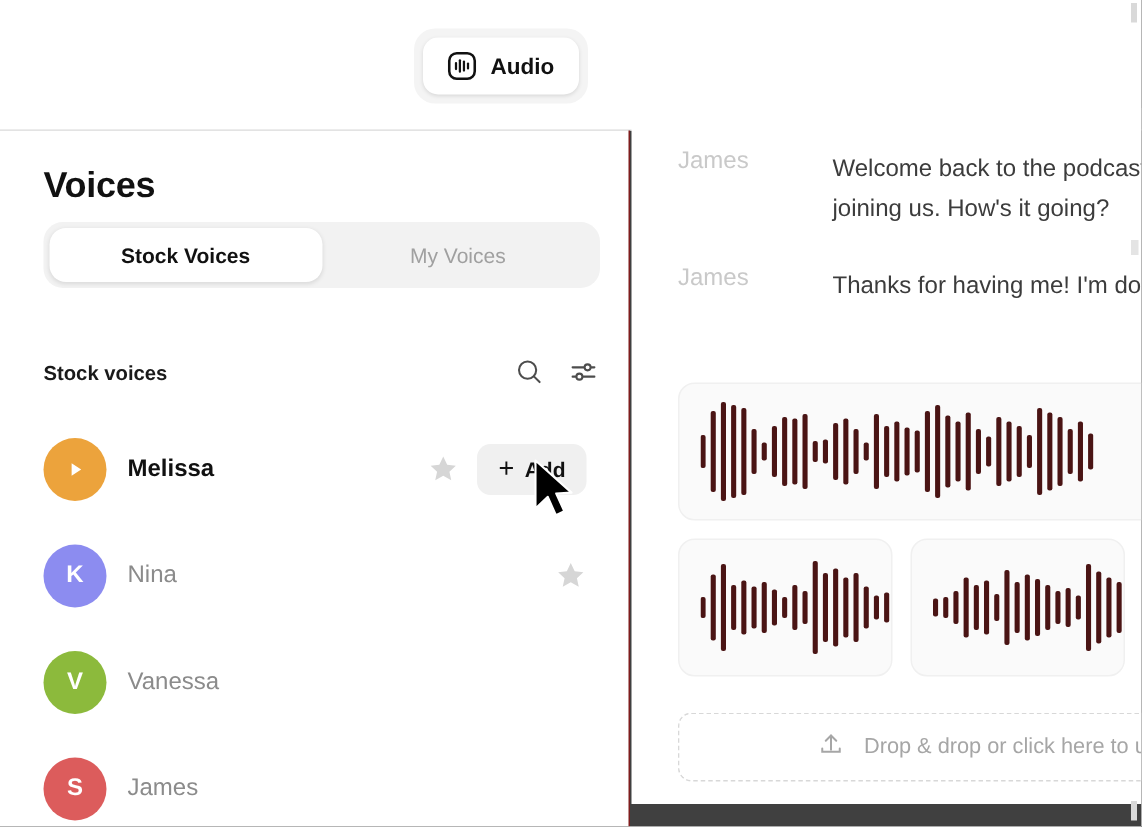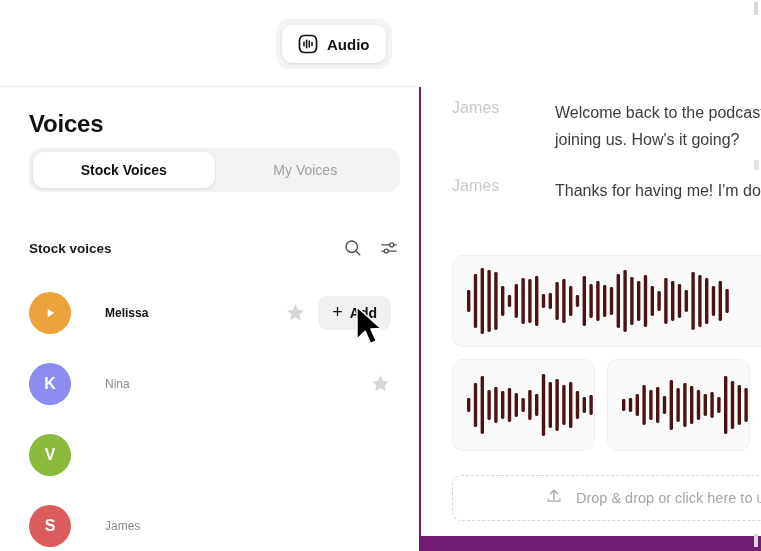--- a/index.html
+++ b/index.html
@@ -11,21 +11,21 @@
     background: #ffffff;
     font-family: "Liberation Sans", sans-serif;
     -webkit-font-smoothing: antialiased;
   }
 
   #app {
     position: relative;
     width: 761px;
     height: 551px;
     overflow: hidden;
-    background: #701a75;
+    background: #404040;
   }
 
   
   .topbar {
     position: absolute;
     left: 0; top: 0;
     width: 761px; height: 87px;
     border-bottom: 1px solid #ececec;
     background: #ffffff;
   }
@@ -157,22 +157,22 @@
     flex: 0 0 auto;
     display: flex;
     align-items: center;
     justify-content: center;
     color: #ffffff;
     font-size: 16px;
     font-weight: 600;
   }
 
   .voice-name {
-    margin-left: 34px;
-    font-size: 12px;
+    margin-left: 14px;
+    font-size: 16px;
     color: #8b8b8b;
     flex: 1 1 auto;
   }
   .voice-row.hovered .voice-name { color: #111111; font-weight: 600; }
 
   .row-actions {
     display: flex;
     align-items: center;
     gap: 12px;
     flex: 0 0 auto;
@@ -384,20 +384,21 @@
               <path d="M12 2.6 L15 9 L21.6 9.7 L16.7 14.2 L18.1 20.8 L12 17.4 L5.9 20.8 L7.3 14.2 L2.4 9.7 L9 9 Z" fill="#d6d6d6"></path>
             </svg>
           </button>
         </span>
       </div>
 
       <div class="voice-row">
         <div class="avatar" style="background:#8CBA3C">
           <span>V</span>
         </div>
+        <span class="voice-name">Vanessa</span>
       </div>
 
       <div class="voice-row">
         <div class="avatar" style="background:#DC5C5C">
           <span>S</span>
         </div>
         <span class="voice-name">James</span>
       </div>
 
     </div>

